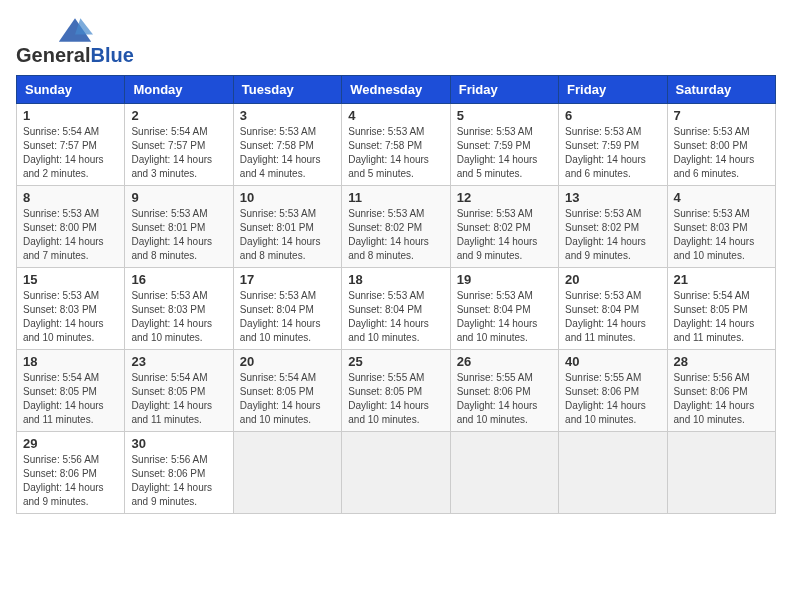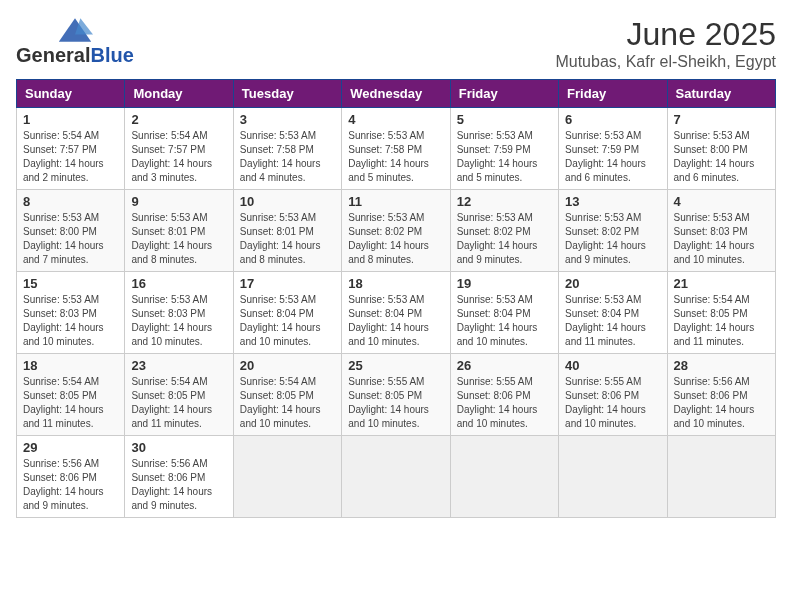--- a/index.html
+++ b/index.html
@@ -44,21 +44,21 @@
     .calendar-subtitle {
       font-size: 16px;
       color: #555;
     }
     .calendar-table {
       width: 100%;
       border-collapse: collapse;
       margin-top: 4px;
     }
     .calendar-table th {
-      background-color: #701a75;
+      background-color: #1d4ed8;
       color: #fff;
       font-size: 13px;
       font-weight: bold;
       text-align: left;
       padding: 6px 8px;
       border: 1px solid #1a4490;
     }
     .calendar-table td {
       border: 1px solid #ccc;
       vertical-align: top;
@@ -95,24 +95,20 @@
   <div class="logo">
     <div class="logo-text-row">
       <svg class="logo-icon" viewBox="0 0 40 30" xmlns="http://www.w3.org/2000/svg">
         <polygon points="20,2 38,28 2,28" fill="#2255aa" opacity="0.85"></polygon>
         <polygon points="26,2 40,20 20,20" fill="#4488cc" opacity="0.7"></polygon>
       </svg>
       <span>
         <span style="font-size:20px;font-weight:bold;color:#333;">General</span><span style="font-size:20px;font-weight:bold;color:#2255aa;">Blue</span>
       </span>
     </div>
-  </div>
-  <div class="title-section">
-    <div class="calendar-title">June 2025</div>
-    <div class="calendar-subtitle">Mutubas, Kafr el-Sheikh, Egypt</div>
   </div>
 </div>
 
 <table class="calendar-table">
   <thead>
     <tr>
       <th>Sunday</th>
       <th>Monday</th>
       <th>Tuesday</th>
       <th>Wednesday</th>

